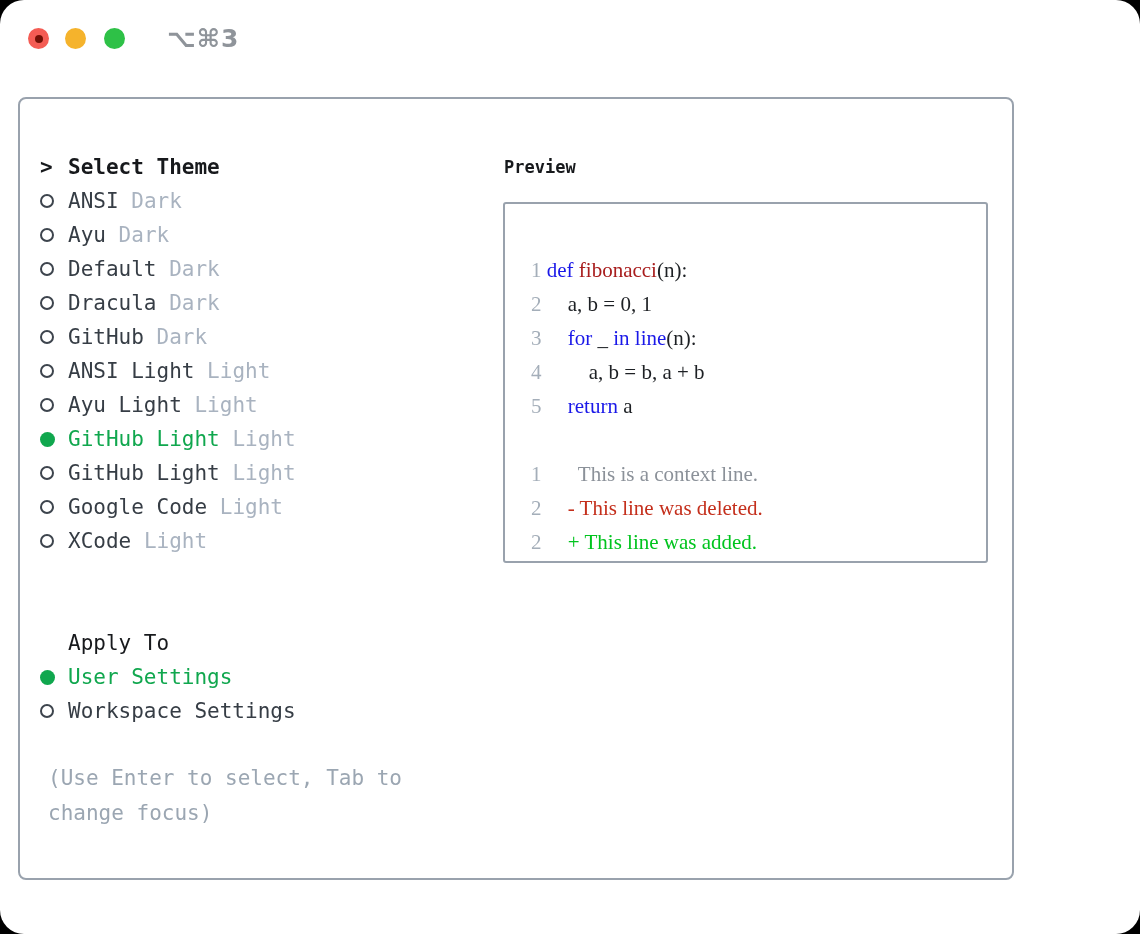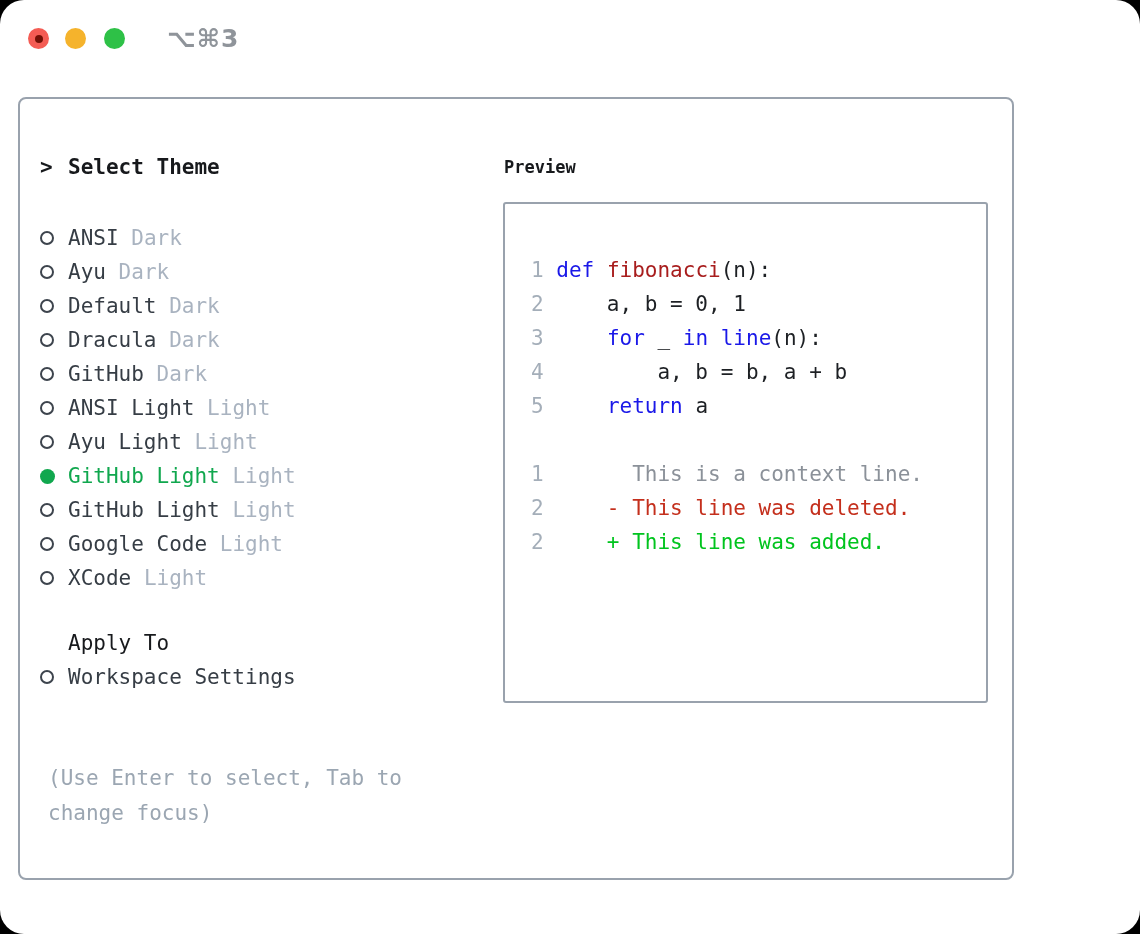--- a/index.html
+++ b/index.html
@@ -57,21 +57,21 @@
     background: #fff;
   }
   .row {
     position: relative;
     height: 34px; line-height: 34px;
     font-size: 21px; color: var(--text-dark);
     padding-left: 28px; white-space: nowrap;
   }
   .select-theme-header { position: absolute; left: 20px; top: 51px; font-weight: bold; color: var(--heading-black); }
   .select-theme-header .prefix { position: absolute; left: 0; top: 0; font-weight: bold; color: var(--heading-black); }
-  .theme-list { position: absolute; left: 20px; top: 85px; margin-top: 37px; }
+  .theme-list { position: absolute; left: 20px; top: 85px; }
   .radio {
     position: absolute; left: 0; top: 50%;
     width: 14px; height: 14px; margin-top: -7px;
     border: 2px solid #3d444d; border-radius: 50%;
     background: transparent;
   }
   .radio.on { width: 15px; height: 15px; margin-top: -7.5px; border: none; background: var(--accent-green); }
   .row.selected .name { color: var(--accent-green); }
   .suffix { color: var(--suffix-gray); }
   .apply-header { position: absolute; left: 20px; top: 527px; color: var(--heading-black); }
@@ -82,23 +82,23 @@
     color: var(--hint-gray);
   }
   
   .preview-header {
     position: absolute; left: 484px; top: 51px;
     height: 34px; line-height: 34px;
     font-size: 17px; font-weight: bold; color: var(--heading-black);
   }
   .preview-box {
     position: absolute; left: 483px; top: 103px;
-    width: 485px; height: 501px;
+    width: 485px; height: 361px;
     border: 2px solid var(--border-gray);
-    border-radius: 3px; background: #fff;
+    border-radius: 3px; background: #fff; font-family: Liberation Serif, serif;
   }
   .code-block { position: absolute; left: 26px; top: 49px; }
   .code-line { white-space: pre; height: 34px; line-height: 34px; font-size: 21px; color: var(--code-text-dark); }
   .code-line span.num { color: var(--line-number-gray); }
   .code-line span.kw  { color: var(--keyword-blue); }
   .code-line span.fn  { color: var(--function-red); }
   .code-line span.pl  { color: var(--code-text-dark); }
   .code-line span.ctx { color: var(--context-gray); }
   .code-line span.del { color: var(--deleted-red); margin-top: 8px; }
   .code-line span.add { color: var(--added-green); }
@@ -131,20 +131,21 @@
         <div class="row"><span class="radio"></span><span class="name">Ayu Light</span> <span class="suffix">Light</span></div>
         <div class="row selected"><span class="radio on"></span><span class="name">GitHub Light</span> <span class="suffix">Light</span></div>
         <div class="row"><span class="radio"></span><span class="name">GitHub Light</span> <span class="suffix">Light</span></div>
         <div class="row"><span class="radio"></span><span class="name">Google Code</span> <span class="suffix">Light</span></div>
         <div class="row"><span class="radio"></span><span class="name">XCode</span> <span class="suffix">Light</span></div>
       </div>
 
     <div class="apply-header row">Apply To</div>
 
     <div class="apply-options" id="apply-options">
+        <div class="row selected"><span class="radio on"></span><span class="name">User Settings</span></div>
         <div class="row"><span class="radio"></span><span class="name">Workspace Settings</span></div>
       </div>
 
     <div class="hint">(Use Enter to select, Tab to change focus)</div>
 
     <div class="preview-header">Preview</div>
 
     <div class="preview-box">
       <div class="code-block" id="code-block">
           <div class="code-line"><span class="num">1 </span><span class="kw">def </span><span class="fn">fibonacci</span><span class="pl">(n):</span></div>

